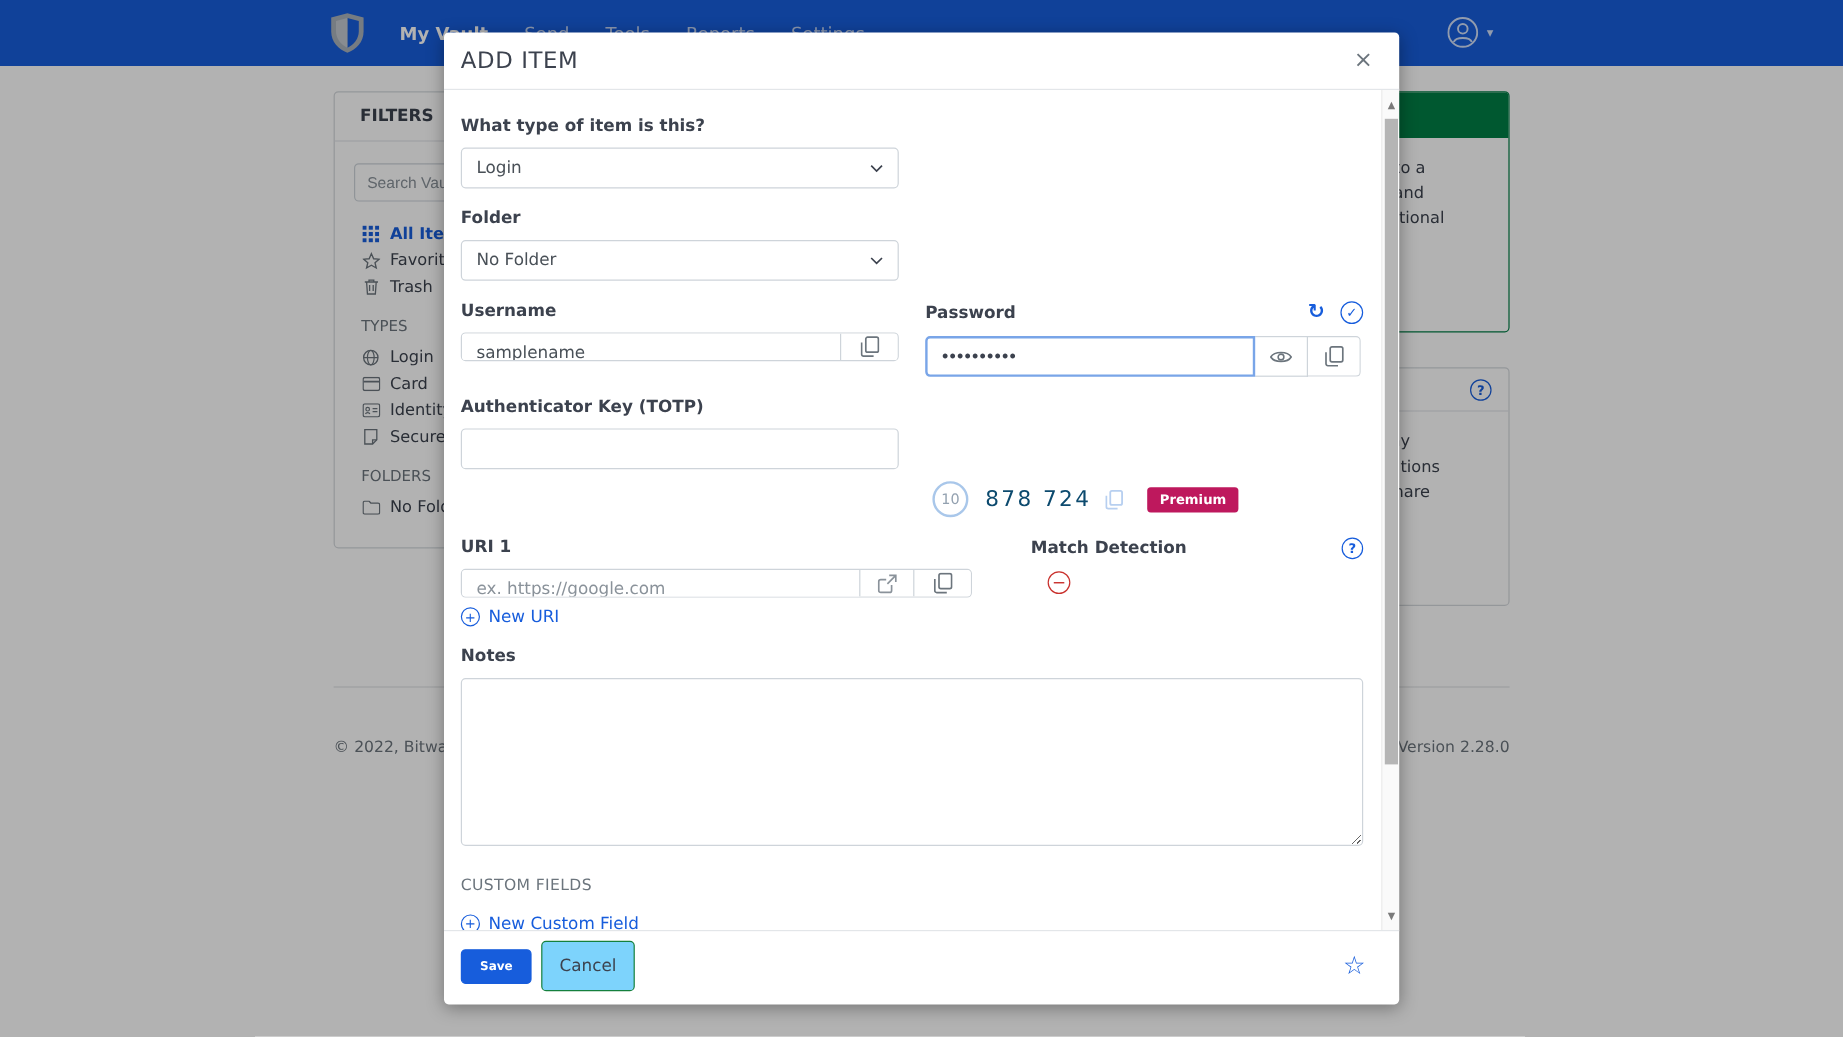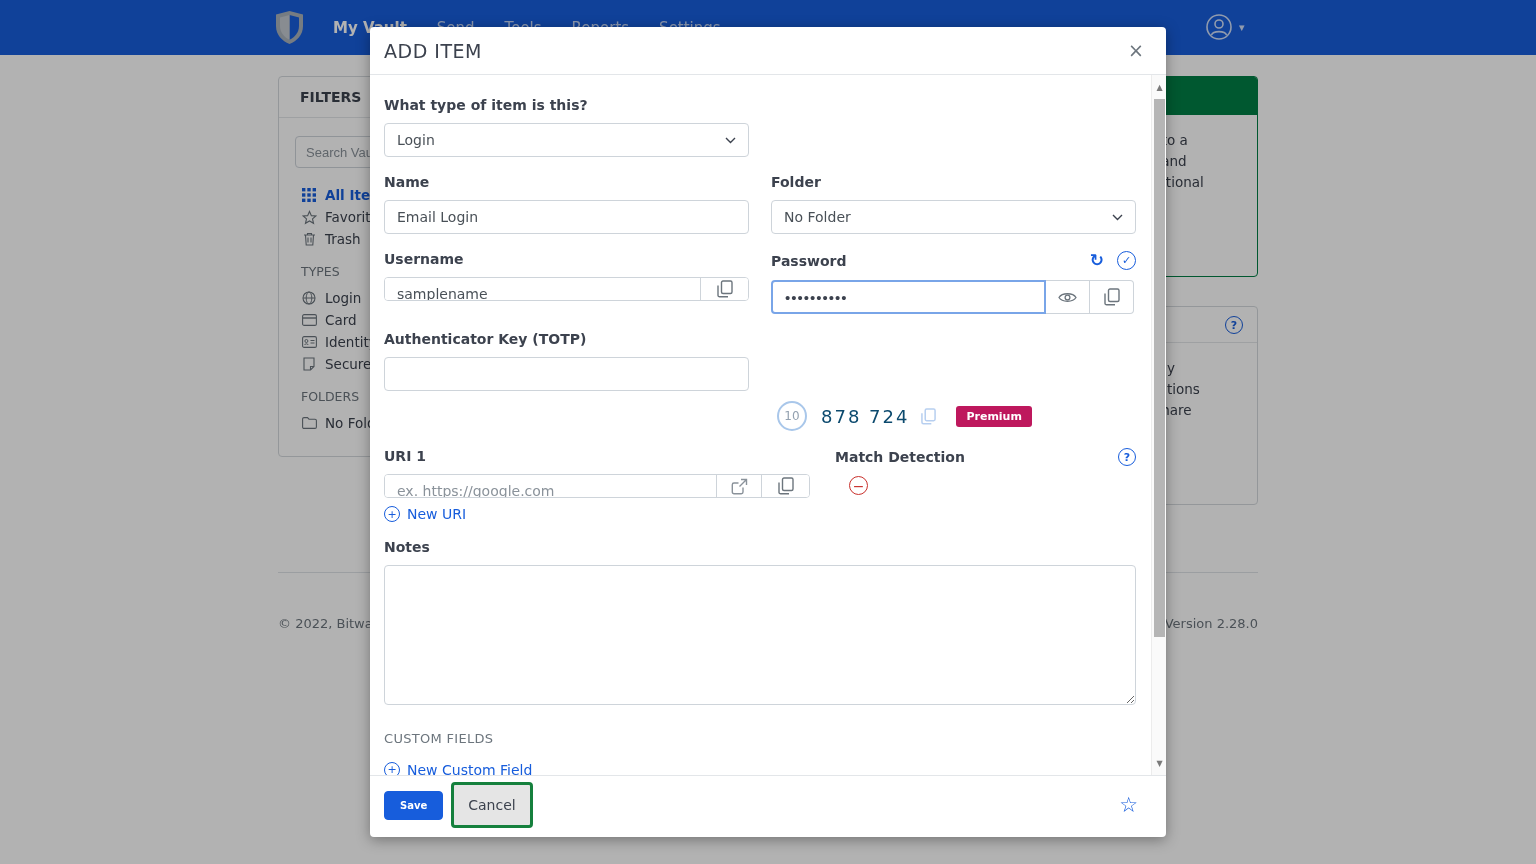--- a/index.html
+++ b/index.html
@@ -84,39 +84,39 @@
   .pw-btn { width:44px; border:1px solid #ced4da; border-left:none; background:#fff; display:flex; align-items:center; justify-content:center; cursor:pointer; }
   .pw-btn.last { border-radius:0 4px 4px 0; }
 
   .totp-row { display:flex; }
   .totp-disp { display:flex; align-items:center; margin-left:28px;margin-top:44px; }
   .totp-circle { width:30px; height:30px; border:2px solid #a9c7ea; border-radius:50%; display:flex; align-items:center; justify-content:center; font-size:12px; color:#93a1b0; }
   .totp-code { margin-left:14px; font-size:18px; color:#0c4a6e; letter-spacing:2px; }
   .totp-copy { margin-left:12px; cursor:pointer; }
   .badge-premium { margin-left:20px; background:#be185d; color:#fff; font-size:11px; font-weight:bold; padding:4px 10px; border-radius:3px; }
 
-  .uri-row { display:flex; }
+  .uri-row { display:flex;gap:24px; }
   .uri-left { width:426px; margin-right:25px; }
   .uri-right { flex:1; }
   .match-label-row { display:flex; align-items:center; margin-bottom:10px; }
   .match-label-row label { margin-bottom:0; }
   .match-label-row .circle-ic { margin-left:auto; }
   .match-row { display:flex; align-items:center; }
   .match-sel { width:248px; }
   .minus-ic { margin-left:14px; width:19px; height:19px; border:1.5px solid #c9302c; border-radius:50%; color:#c9302c; font-size:14px; display:inline-flex; align-items:center; justify-content:center; cursor:pointer; }
 
   .link-add { display:inline-flex; align-items:center; gap:7px; color:#175DDC; font-size:14px; margin:8px 0 17px 0; cursor:pointer; }
   .plus-ic { width:16px; height:16px; border:1.3px solid #175DDC; border-radius:50%; font-size:11px; display:inline-flex; align-items:center; justify-content:center; }
 
   textarea.notes { width:752px; height:140px; border:1px solid #ced4da; border-radius:4px; background:#fff; resize:both; font-family:inherit; font-size:14px; padding:8px 12px; color:#495057; }
   .cf-head { margin-top:22px; margin-bottom:12px; }
   .cf-sel { width:298px; }
 
   .btn-primary { background:#175DDC; color:#ffffff; border:1px solid #175DDC; border-radius:4px; font-size:10px; font-weight:bold; padding:8px 15px; cursor:pointer; font-family:inherit; }
-  .btn-light { background:#e5e5e5; color:#3c424e; border:3px solid #15803d; border-radius:4px; font-size:14px; padding:12px 14px; margin-left:8px; cursor:pointer; font-family:inherit; }
+  .btn-light { background:#7dd3fc; color:#3c424e; border:1px solid #15803d; border-radius:4px; font-size:14px; padding:12px 14px; margin-left:8px; cursor:pointer; font-family:inherit; }
   .fav-star { margin-left:auto; color:#175DDC; font-size:21px; cursor:pointer; margin-right:14px; }
 
   
   .sb { position:absolute; right:0; top:0; width:15px; height:700px; background:#fafafa; border-left:1px solid #ececec; }
   .sb-arrow { position:absolute; left:0; width:15px; height:14px; color:#7a7a7a; font-size:8px; text-align:center; line-height:14px; cursor:pointer; }
   .sb-up { top:6px; } .sb-down { bottom:4px; }
   .sb-thumb { position:absolute; left:2px; top:24px; width:11px; height:538px; background:#b5b5b5; cursor:pointer; }
 
   svg { display:block; }
 </style>
@@ -285,24 +285,20 @@
 
     <label class="fl">What type of item is this?</label>
     <div class="sel col mb17">
       <span class="sel-txt">Login</span>
       <svg width="11" height="7" viewBox="0 0 11 7">
           <path d="M1 1 L5.5 5.5 L10 1" fill="none" stroke="#3c424e" stroke-width="1.4"></path>
         </svg>
     </div>
 
     <div class="row2">
-      <div class="col">
-        <label class="fl">Name</label>
-        <input class="inp mb17" value="Email Login" style="">
-      </div>
       <div class="col">
         <label class="fl">Folder</label>
         <div class="sel mb17">
           <span class="sel-txt">No Folder</span>
           <svg width="11" height="7" viewBox="0 0 11 7">
               <path d="M1 1 L5.5 5.5 L10 1" fill="none" stroke="#3c424e" stroke-width="1.4"></path>
             </svg>
         </div>
       </div>
     </div>

